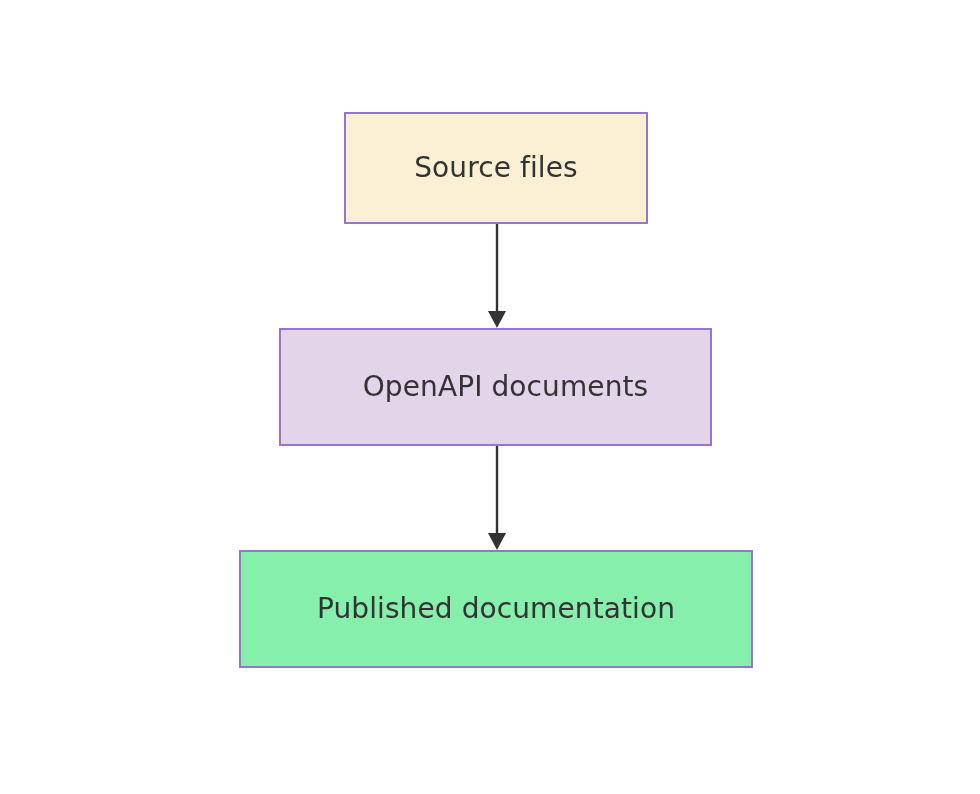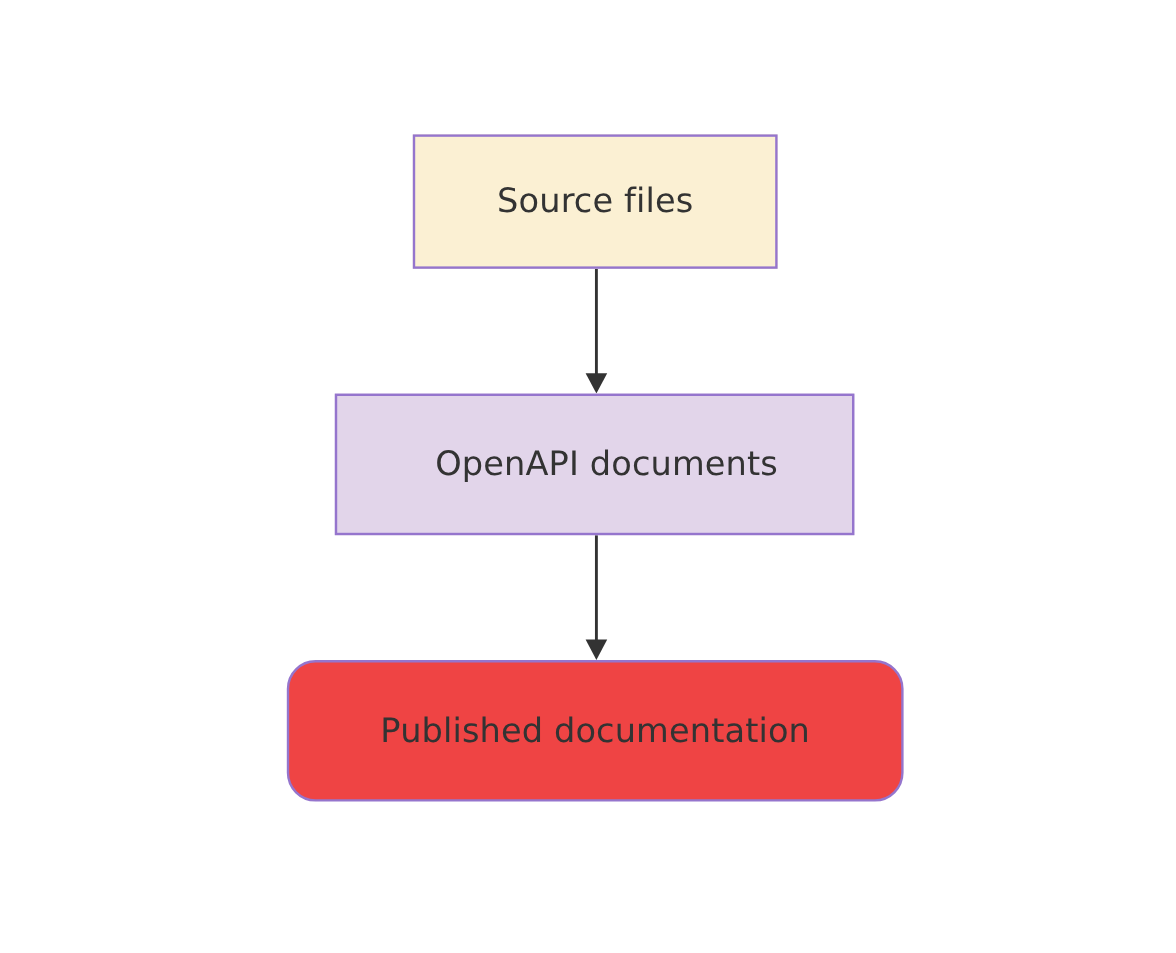--- a/index.html
+++ b/index.html
@@ -54,22 +54,21 @@
     width: 433px;
     height: 118px;
     background: #e2d5ea;
     padding-left: 20px;
   }
   #node-published-documentation {
     left: 239px;
     top: 550px;
     width: 514px;
     height: 118px;
-    background: #ef4444;
-    border-radius: 24px;
+    background: #86efac;
   }
 </style>
 </head>
 <body>
 
 <div id="flowchart">
 
   <svg class="edge-layer" width="980" height="794" viewBox="0 0 980 794">
     <g>
       <line x1="497" y1="224" x2="497" y2="313" stroke="#333333" stroke-width="2.4"></line>

